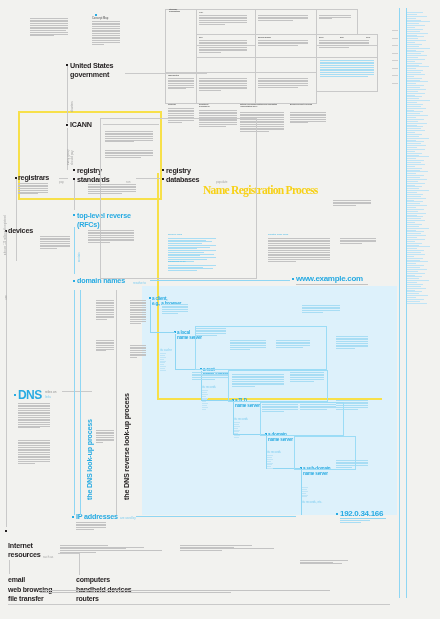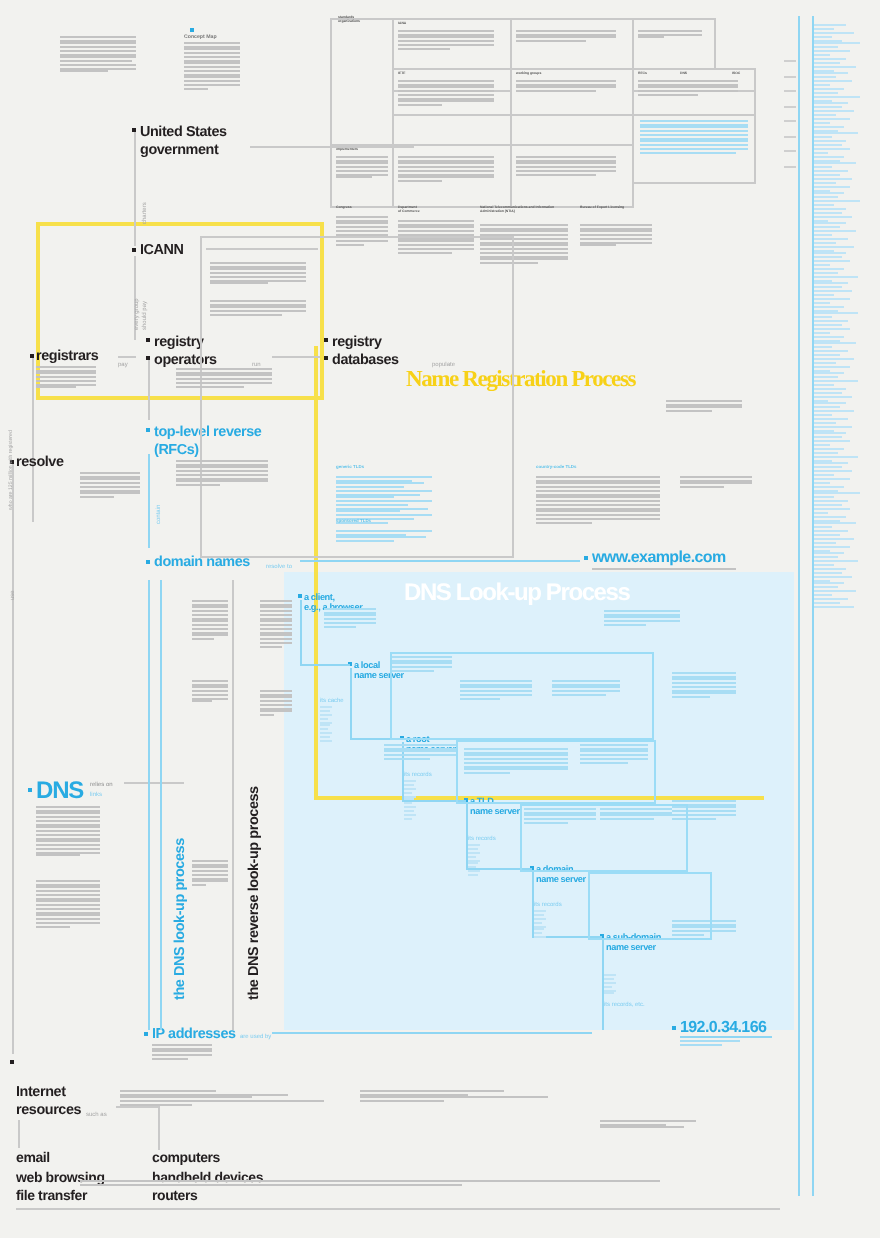--- a/index.html
+++ b/index.html
@@ -261,34 +261,34 @@
   <div class="rule" style="left:103px;top:124px;width:56px;height:0.5px;"></div>
 
   <div class="abs nodeLabel dark" style="left:18px;top:173px;font-size:7.2px;">registrars</div>
   <div class="dot" style="left:15px;top:177px;"></div>
   <div class="abs caption" style="left:59px;top:180px;">pay</div>
   <div class="rule" style="left:68px;top:178px;width:-0px;height:0.5px;"></div>
   <div class="rule" style="left:59px;top:178px;width:9px;height:0.5px;"></div>
   <div class="rule" style="left:16px;top:179px;width:0.5px;height:82px;"></div>
 
   <div class="abs nodeLabel dark" style="left:77px;top:166px;font-size:7.2px;">registry</div>
-  <div class="abs nodeLabel dark" style="left:77px;top:175px;font-size:7.2px;">operators</div>
+  <div class="abs nodeLabel dark" style="left:77px;top:175px;font-size:7.2px;">standards</div>
   <div class="dot" style="left:73px;top:169px;"></div>
   <div class="dot" style="left:73px;top:178px;"></div>
   <div class="abs caption" style="left:126px;top:180px;">run</div>
   <div class="rule" style="left:136px;top:178px;width:24px;height:0.5px;"></div>
   <div class="rule" style="left:74px;top:180px;width:0.5px;height:30px;"></div>
 
   <div class="abs nodeLabel dark" style="left:166px;top:166px;font-size:7.2px;">registry</div>
   <div class="abs nodeLabel dark" style="left:166px;top:175px;font-size:7.2px;">databases</div>
   <div class="dot" style="left:162px;top:169px;"></div>
   <div class="dot" style="left:162px;top:178px;"></div>
   <div class="abs caption" style="left:216px;top:180px;">populate</div>
 
-  <div class="abs nodeLabel dark" style="left:8px;top:226px;font-size:7.2px;">resolve</div>
+  <div class="abs nodeLabel dark" style="left:8px;top:226px;font-size:7.2px;">devices</div>
   <div class="dot" style="left:5px;top:230px;"></div>
   <div class="rule" style="left:6px;top:232px;width:0.5px;height:295px;"></div>
   <div class="abs vert caption" style="left:4px;top:300px;transform:rotate(-90deg);">use</div>
   <div class="abs vert caption" style="left:4px;top:255px;transform:rotate(-90deg);font-size:2.6px;">who are 125 million with registered</div>
 
   <div class="abs nodeLabel blue" style="left:77px;top:211px;font-size:7.2px;">top-level reverse</div>
   <div class="abs nodeLabel blue" style="left:77px;top:220px;font-size:7.2px;">(RFCs)</div>
   <div class="dot-b" style="left:73px;top:214px;"></div>
   <div class="rule-b" style="left:74px;top:227px;width:0.5px;height:47px;"></div>
   <div class="abs vert caption-b" style="left:77px;top:262px;transform:rotate(-90deg);">contain</div>
@@ -369,21 +369,20 @@
   </div>
 
   <div class="abs sectionTitle yellow" style="left:203px;top:184px;font-size:11.5px;">Name Registration Process</div>
   <div class="abs lines d" style="left:333px;top:200px;width:38px;">
     <i style="width:100%"></i>
       <i style="width:100%"></i>
       <i style="width:100%"></i>
       <i style="width:60%"></i>
   </div>
 
-  <div class="abs sectionTitle white" style="left:202px;top:289px;font-size:12px;">DNS Look-up Process</div>
   <div class="abs lines b" style="left:302px;top:305px;width:38px;">
     <i style="width:100%"></i>
       <i style="width:100%"></i>
       <i style="width:100%"></i>
       <i style="width:100%"></i>
       <i style="width:55%"></i>
   </div>
 
   <div class="abs vert nodeLabel blue" style="left:85px;top:500px;transform:rotate(-90deg);font-size:7.2px;">the DNS look-up process</div>
   <div class="abs vert nodeLabel dark" style="left:122px;top:500px;transform:rotate(-90deg);font-size:7.2px;">the DNS reverse look-up process</div>

